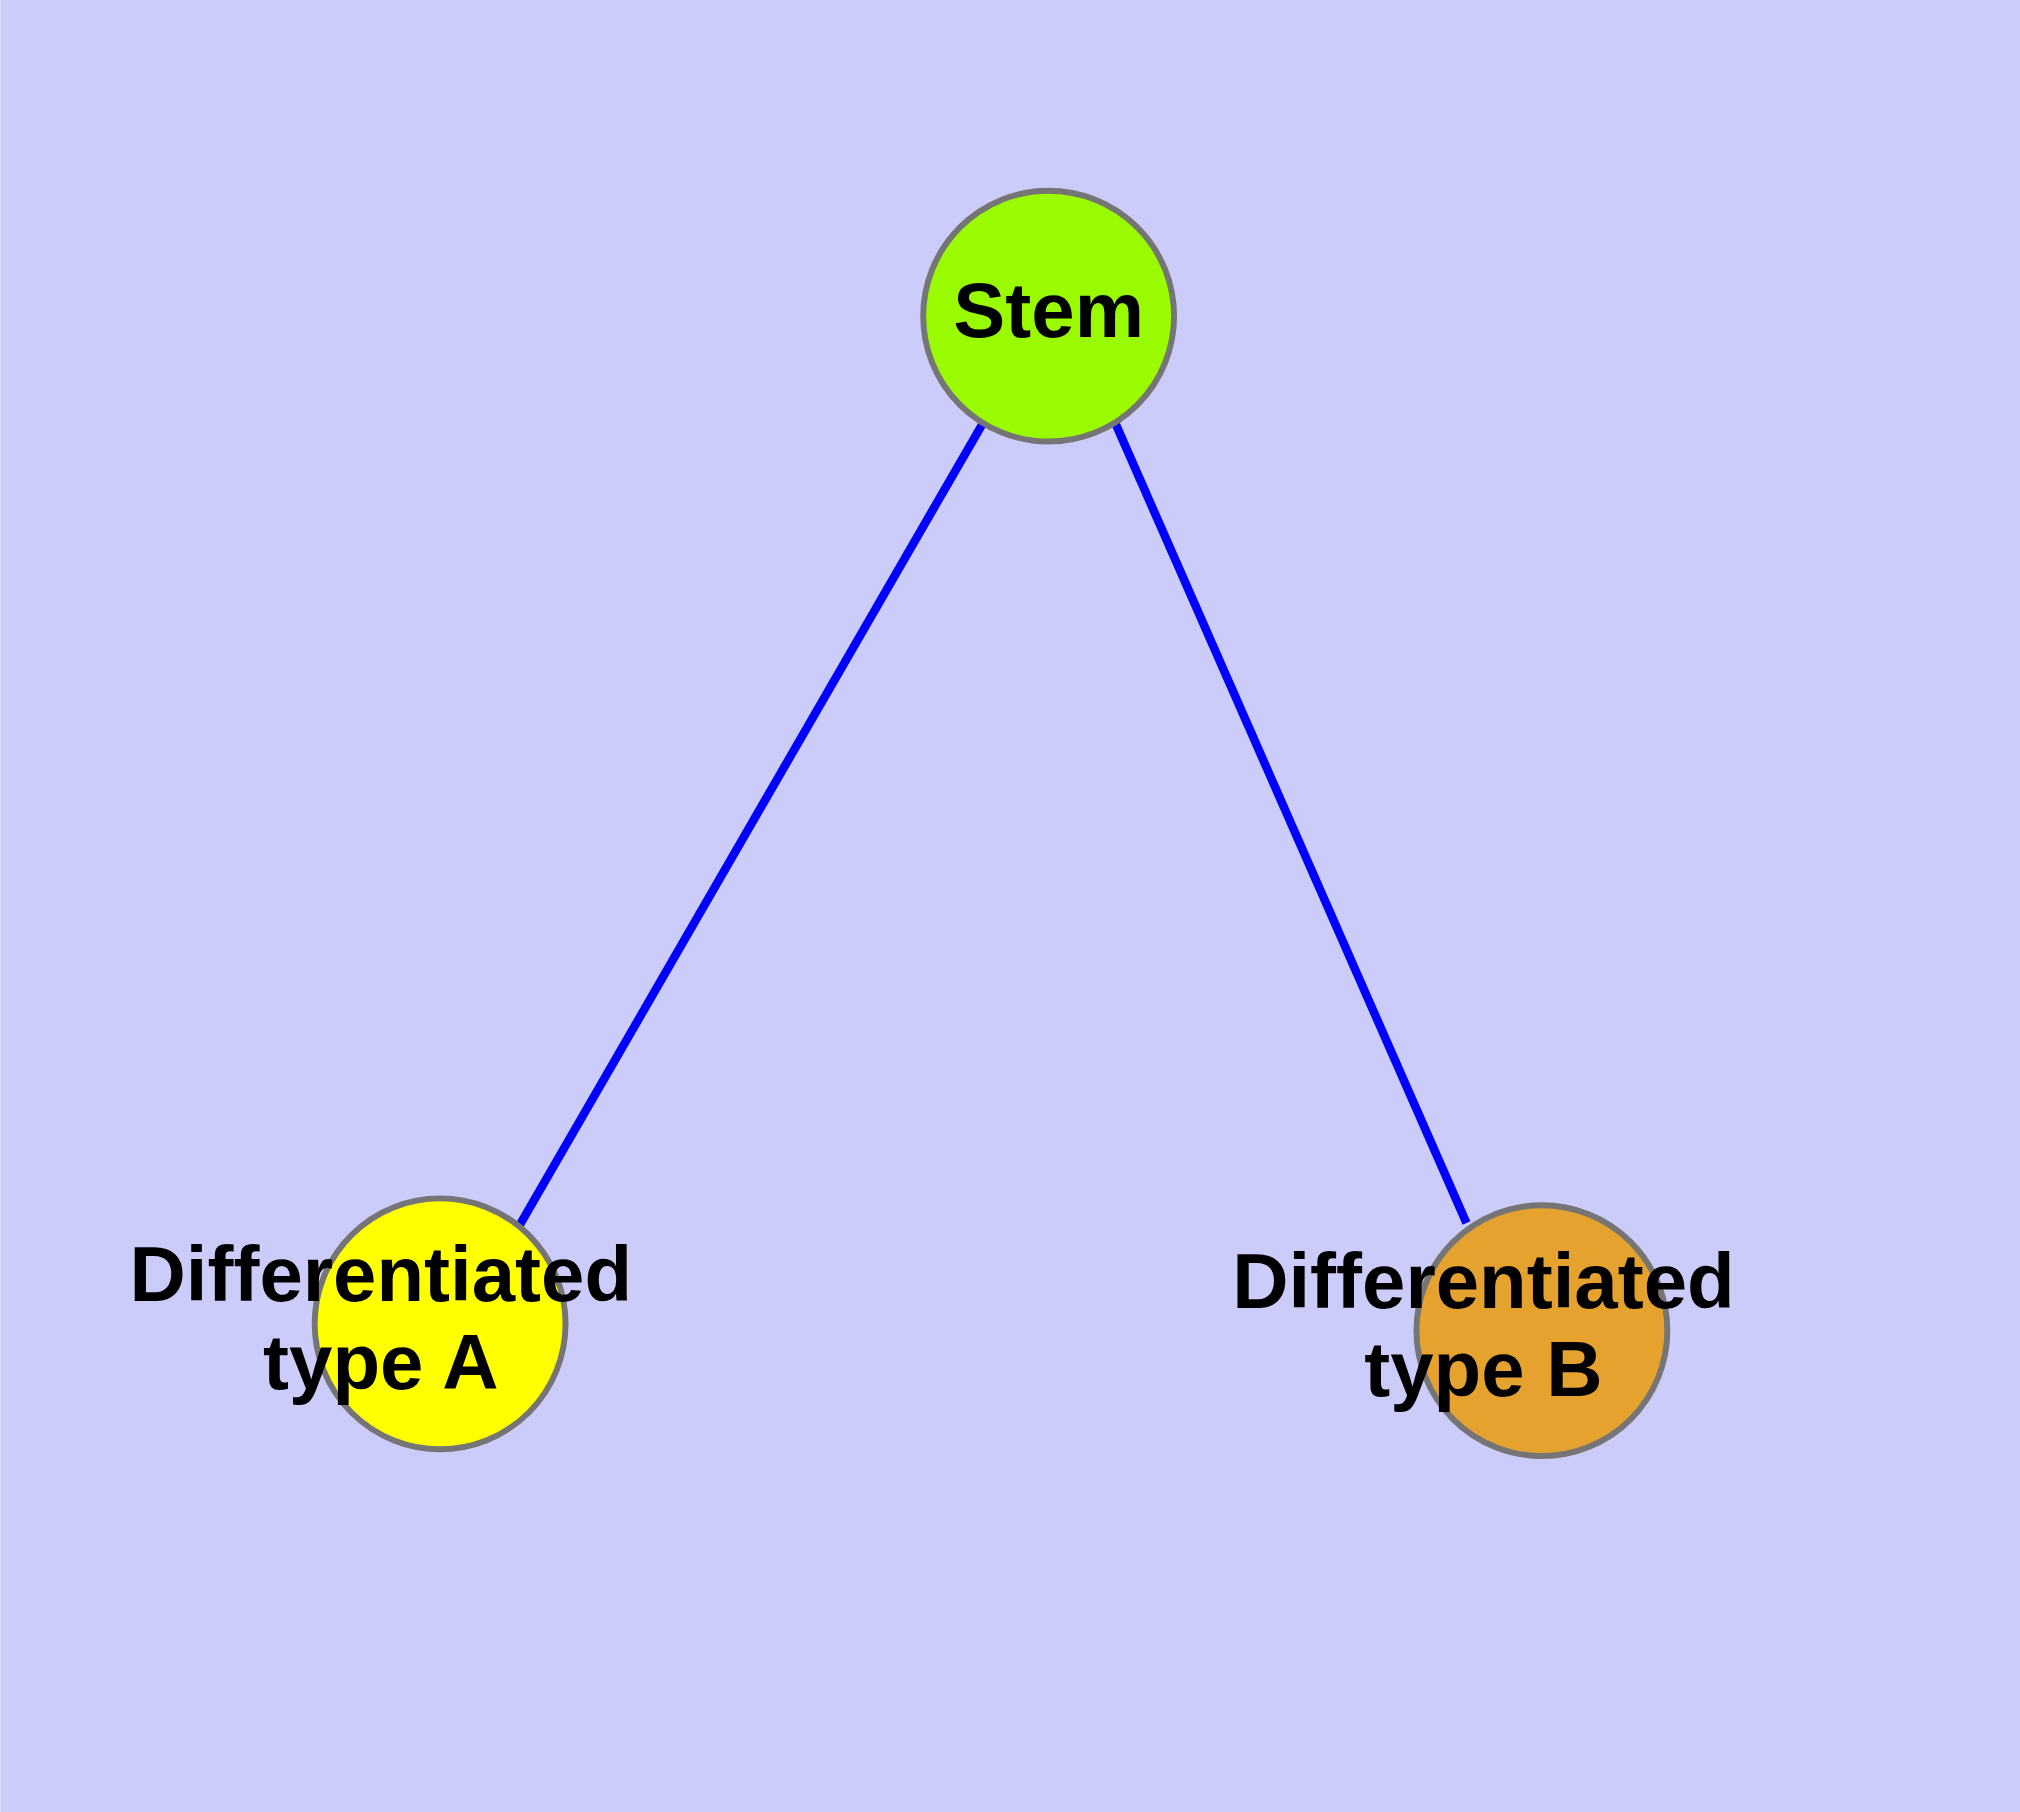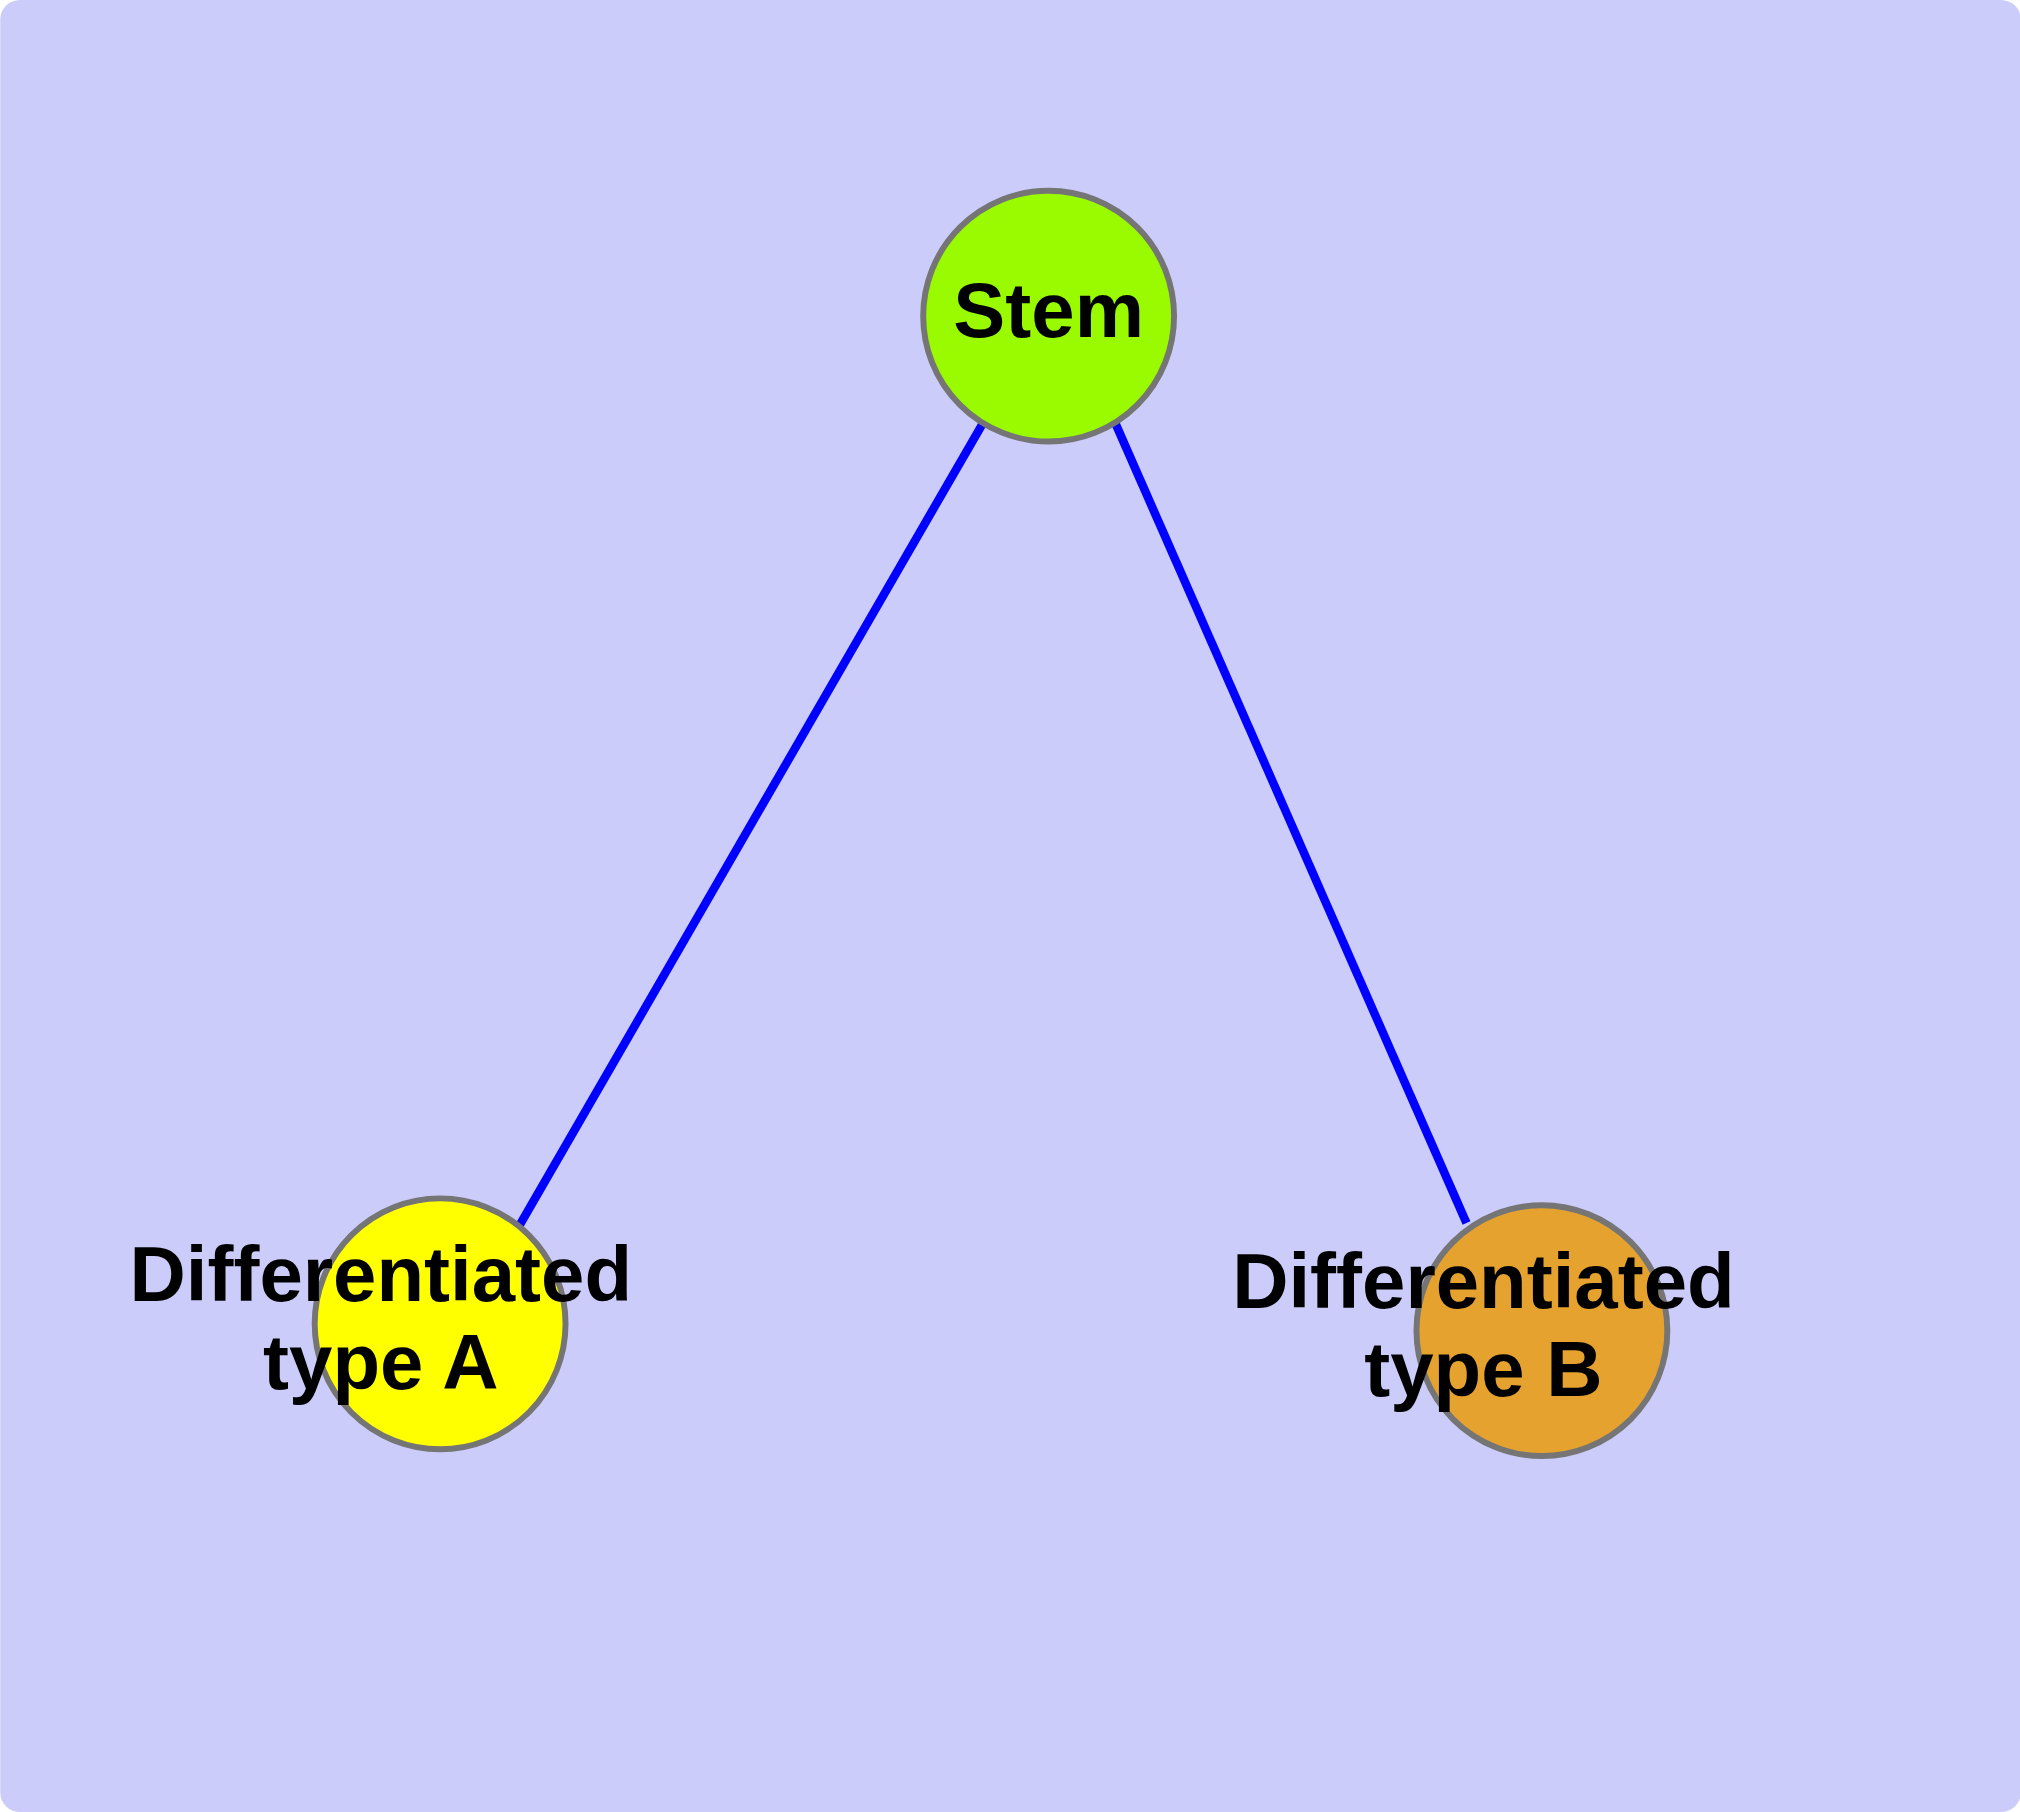--- a/index.html
+++ b/index.html
@@ -6,21 +6,20 @@
     margin: 0;
     padding: 0;
     background: #ffffff;
   }
   #canvas {
     position: relative;
     width: 2021px;
     height: 1812px;
     overflow: hidden;
     font-family: "Liberation Sans", sans-serif;
-    border-radius: 20px;
   }
   #graph-svg {
     position: absolute;
     left: 0;
     top: 0;
     width: 2021px;
     height: 1812px;
     display: block;
   }
   .node-label {

